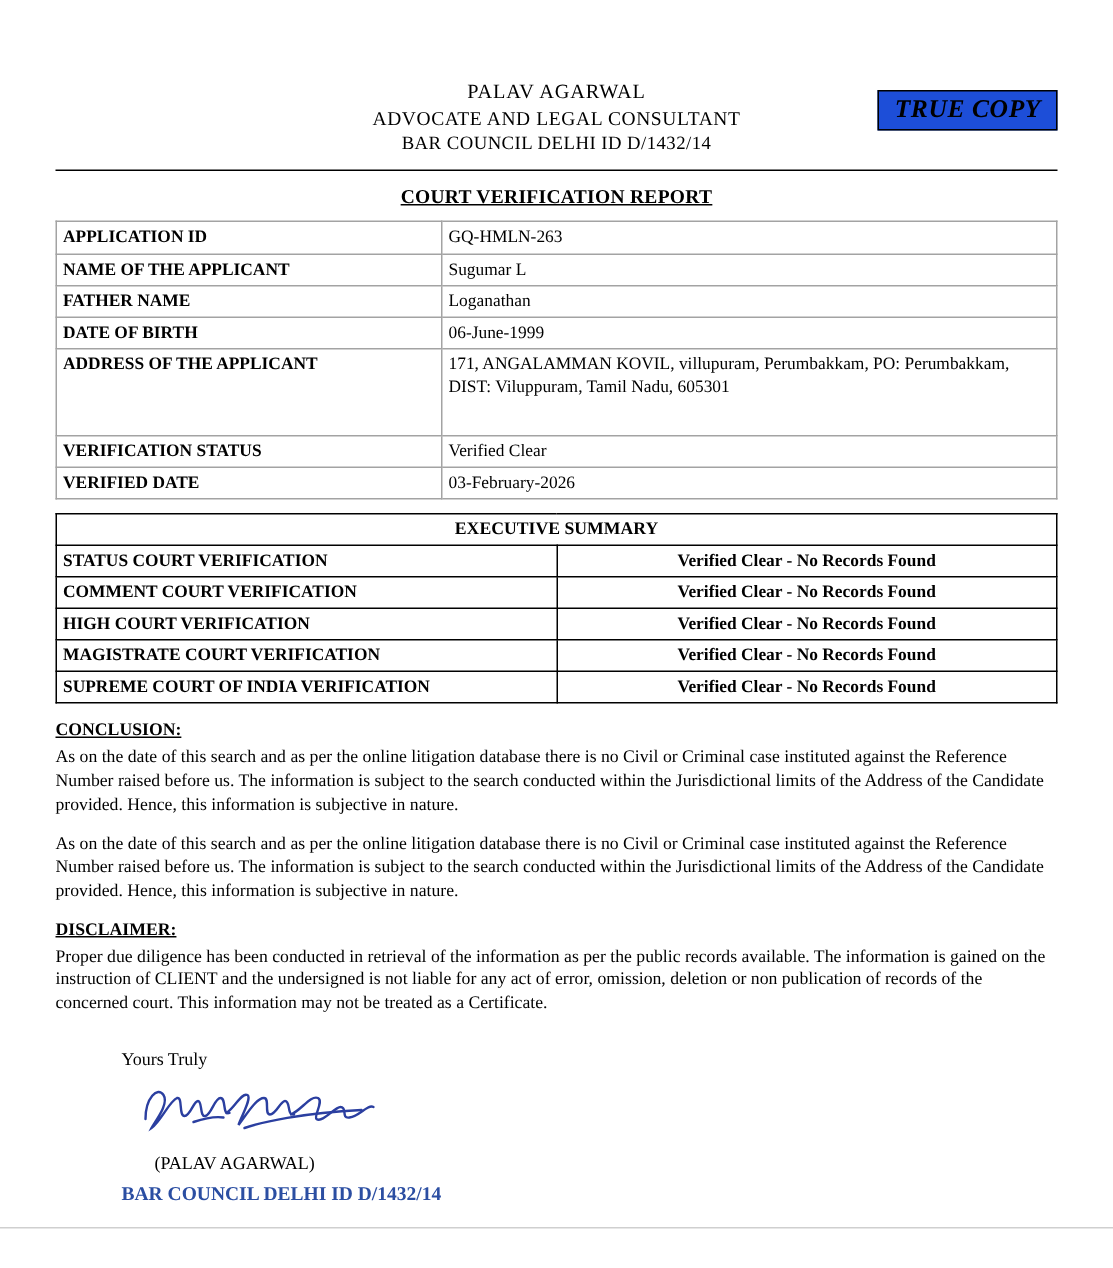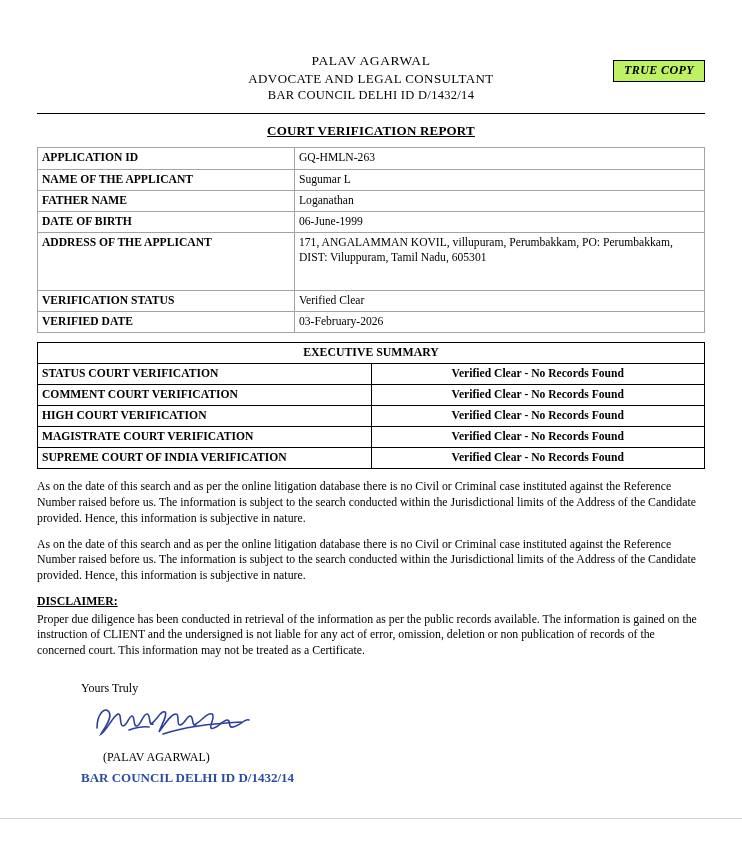--- a/index.html
+++ b/index.html
@@ -26,23 +26,23 @@
 
   .true-copy-box {
     position: absolute;
     top: 60px;
     right: 37px;
     border: 1px solid #000;
     padding: 2px 10px 3px 10px;
     font-family: "Liberation Serif", serif;
     font-style: italic;
     font-weight: bold;
-    font-size: 12px;
+    font-size: 17px;
     letter-spacing: 0.4px;
-    background: #bef264;
+    background: #1d4ed8;
   }
 
   .letterhead {
     text-align: center;
     font-family: "Liberation Serif", serif;
     line-height: 1.32;
   }
   .lh-name {
     font-size: 13.5px;
     letter-spacing: 0.6px;
@@ -233,20 +233,21 @@
         </tr>
         <tr>
           <td class="item">SUPREME COURT OF INDIA VERIFICATION</td>
           <td class="result">Verified Clear - No Records Found</td>
         </tr>
       </tbody>
     </table>
   </div>
 
   <div class="section">
+    <div class="section-title">CONCLUSION:</div>
     <div class="para">As on the date of this search and as per the online litigation database there is no Civil or Criminal case instituted against the Reference Number raised before us. The information is subject to the search conducted within the Jurisdictional limits of the Address of the Candidate provided. Hence, this information is subjective in nature.</div>
   </div>
 
   <div class="section">
     <div class="para">As on the date of this search and as per the online litigation database there is no Civil or Criminal case instituted against the Reference Number raised before us. The information is subject to the search conducted within the Jurisdictional limits of the Address of the Candidate provided. Hence, this information is subjective in nature.</div>
   </div>
 
   <div class="section">
     <div class="section-title">DISCLAIMER:</div>
     <div class="para">Proper due diligence has been conducted in retrieval of the information as per the public records available. The information is gained on the instruction of CLIENT and the undersigned is not liable for any act of error, omission, deletion or non publication of records of the concerned court. This information may not be treated as a Certificate.</div>

